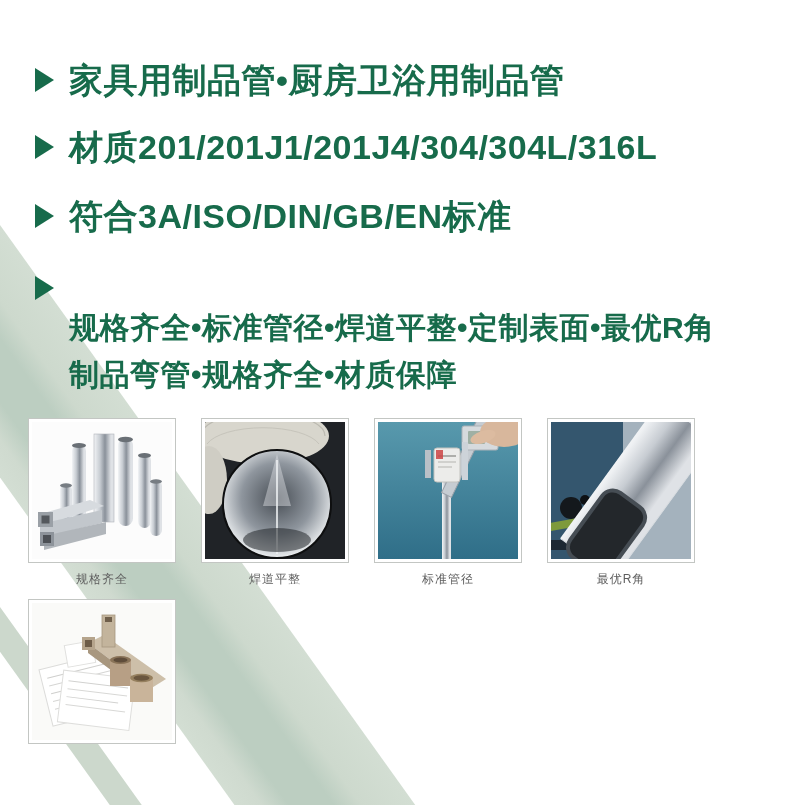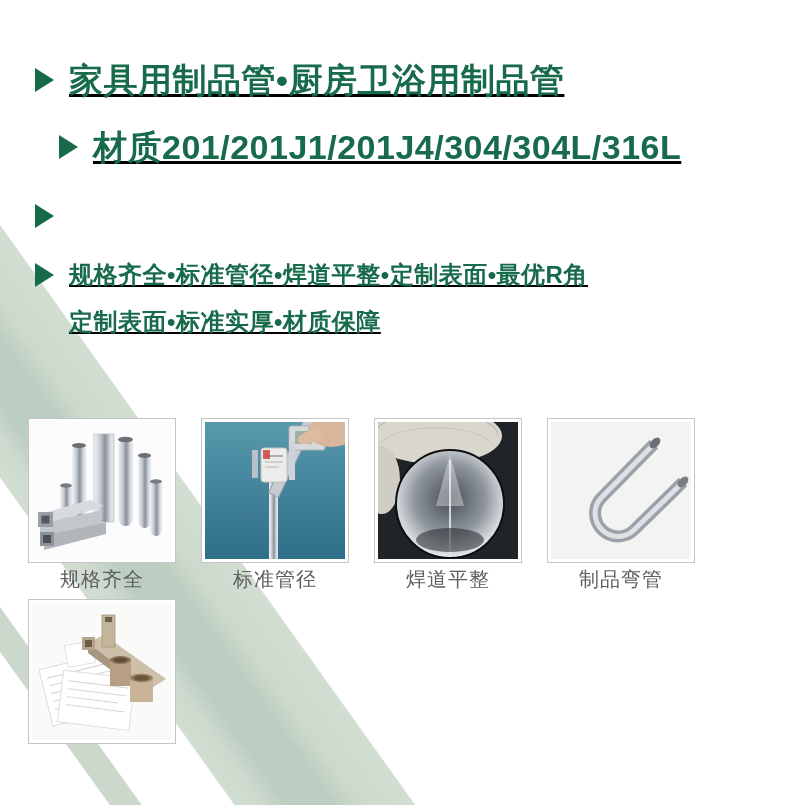--- a/index.html
+++ b/index.html
@@ -16,49 +16,49 @@
     background:linear-gradient(to bottom,#d3ded3 0%,#cdd9cd 30%,#bccec1 45%,#bccec1 70%,#cfdacf 85%,#d3ded3 100%);
   }
   .stripe2{
     left:0;top:607px;width:950px;height:26px;
     transform:rotate(54.4deg);
     background:#ccd8cc;
   }
   .content{position:relative;z-index:1;}
   
   .bullets{position:absolute;left:35px;top:55px;width:760px;}
-  .bullet{display:flex;align-items:flex-start;margin-bottom:17px;text-decoration:underline;}
+  .bullet{display:flex;align-items:flex-start;margin-bottom:17px;}
   .tri{
     width:0;height:0;flex:0 0 auto;
     border-top:12px solid transparent;border-bottom:12px solid transparent;
     border-left:19px solid #176b4b;
     margin-top:13px;margin-right:15px;
   }
   .btext{
     color:#176b4b;font-weight:800;font-size:34px;line-height:50px;
     white-space:nowrap;letter-spacing:0.5px;
   }
-  .bullet:nth-child(2){margin-bottom:19px;margin-left:24px;}
+  .bullet:nth-child(2){margin-bottom:19px;}
   .bullet:nth-child(3){margin-bottom:23px;}
-  .bullet:nth-child(4) .btext{font-size:24px;line-height:47px;}
+  .bullet:nth-child(4) .btext{font-size:30px;line-height:47px;margin-top:40px;}
   .bullet:nth-child(4) .tri{margin-top:12px;}
   
   .gallery{
     position:absolute;left:28px;top:418px;
     display:grid;grid-template-columns:repeat(4,148px);column-gap:25px;row-gap:10px;
   }
   .cell{width:148px;}
   .frame{
     box-sizing:border-box;width:148px;height:145px;background:#fff;
     border:1px solid #c3c6c3;padding:3px;
   }
   .frame svg{display:block;width:140px;height:137px;}
   .cap{
     display:block;text-align:center;margin-top:6px;
-    font-size:20px;color:#5e5e5e;letter-spacing:1px;line-height:20px;
+    font-size:12px;color:#5e5e5e;letter-spacing:1px;line-height:20px;
   }
 </style>
 </head>
 <body>
 
 <div class="page">
 
   <div class="stripe stripe1"></div>
   <div class="stripe stripe2"></div>
 
@@ -72,26 +72,29 @@
         </span>
       </div>
       <div class="bullet">
         <span class="tri"></span>
         <span class="btext">
           <span style="display:block">材质201/201J1/201J4/304/304L/316L</span>
         </span>
       </div>
       <div class="bullet">
         <span class="tri"></span>
+        <span class="btext">
+          <span style="display:block">符合3A/ISO/DIN/GB/EN标准</span>
+        </span>
       </div>
       <div class="bullet">
         <span class="tri"></span>
         <span class="btext">
           <span style="display:block">规格齐全•标准管径•焊道平整•定制表面•最优R角</span>
-          <span style="display:block">定制表面•标准实厚•材质保障</span>
+          <span style="display:block">制品弯管•规格齐全•材质保障</span>
         </span>
       </div>
     </div>
 
     <svg width="0" height="0" style="position:absolute">
       <defs>
         <linearGradient id="gMetal" x1="0" y1="0" x2="1" y2="0">
           <stop offset="0" stop-color="#f2f4f6"></stop>
             <stop offset="0.3" stop-color="#c7ccd2"></stop>
           <stop offset="0.55" stop-color="#8a919a"></stop>
@@ -144,70 +147,76 @@
             <rect x="8" y="110" width="14" height="14" fill="#8d939a"></rect>
             <rect x="11" y="113" width="8" height="8" fill="#4c5055"></rect>
           </svg>
         </div>
         <span class="cap">规格齐全</span>
       </div>
 
       <div class="cell">
         <div class="frame">
           <svg viewBox="0 0 140 137">
+            <rect width="140" height="137" fill="#202327"></rect>
+            <ellipse cx="58" cy="14" rx="66" ry="28" fill="#d8d6cd"></ellipse>
+            <path d="M-4,14 a62,24 0 0 1 124,0" fill="none" stroke="#bcbab1" stroke-width="1.2"></path>
+            <path d="M2,22 a58,22 0 0 1 112,0" fill="none" stroke="#c6c4bb" stroke-width="1"></path>
+            <ellipse cx="4" cy="58" rx="18" ry="34" fill="#cfcdc4"></ellipse>
+            <circle cx="72" cy="82" r="54" fill="url(#gDarkPipe)" stroke="#0e0f10" stroke-width="2"></circle>
+            <polygon points="72,32 58,84 86,84" fill="#dfe3e6" opacity="0.45"></polygon>
+            <line x1="72" y1="38" x2="72" y2="132" stroke="#eef1f3" stroke-width="2" opacity="0.8"></line>
+            <ellipse cx="72" cy="118" rx="34" ry="12" fill="#22262a" opacity="0.55"></ellipse>
+          </svg>
+        </div>
+        <span class="cap">焊道平整</span>
+      </div>
+
+      <div class="cell">
+        <div class="frame">
+          <svg viewBox="0 0 140 137">
             <rect width="140" height="137" fill="url(#gTeal)"></rect>
             <rect x="64" y="38" width="9" height="99" fill="url(#gMetal)"></rect>
             <rect x="84" y="-14" width="11" height="92" fill="#c6ccd2" stroke="#99a1a9" stroke-width="1" transform="rotate(26 90 30)"></rect>
             <rect x="84" y="4" width="36" height="24" rx="2" fill="#d6dadd" stroke="#aab1b7"></rect>
             <rect x="90" y="9" width="17" height="13" rx="1" fill="#9fb0a4"></rect>
             <rect x="56" y="26" width="26" height="34" rx="3" fill="#ececea" stroke="#c2c2be"></rect>
             <line x1="60" y1="34" x2="78" y2="34" stroke="#9a9a96" stroke-width="1.5"></line>
             <line x1="60" y1="40" x2="78" y2="40" stroke="#b4b4b0" stroke-width="1"></line>
             <line x1="60" y1="45" x2="74" y2="45" stroke="#b4b4b0" stroke-width="1"></line>
             <rect x="58" y="28" width="7" height="9" fill="#c44" opacity="0.85"></rect>
             <rect x="47" y="28" width="6" height="28" fill="#b9c0c7"></rect>
             <rect x="84" y="20" width="6" height="38" fill="#cdd3d9"></rect>
             <ellipse cx="126" cy="10" rx="24" ry="15" fill="#d8b79c"></ellipse>
             <ellipse cx="105" cy="15" rx="13" ry="6" fill="#dcbba0" transform="rotate(-18 105 15)"></ellipse>
           </svg>
         </div>
         <span class="cap">标准管径</span>
       </div>
 
-      <div class="cell">
-        <div class="frame">
-          <svg viewBox="0 0 140 137">
-            <rect width="140" height="137" fill="#202327"></rect>
-            <ellipse cx="58" cy="14" rx="66" ry="28" fill="#d8d6cd"></ellipse>
-            <path d="M-4,14 a62,24 0 0 1 124,0" fill="none" stroke="#bcbab1" stroke-width="1.2"></path>
-            <path d="M2,22 a58,22 0 0 1 112,0" fill="none" stroke="#c6c4bb" stroke-width="1"></path>
-            <ellipse cx="4" cy="58" rx="18" ry="34" fill="#cfcdc4"></ellipse>
-            <circle cx="72" cy="82" r="54" fill="url(#gDarkPipe)" stroke="#0e0f10" stroke-width="2"></circle>
-            <polygon points="72,32 58,84 86,84" fill="#dfe3e6" opacity="0.45"></polygon>
-            <line x1="72" y1="38" x2="72" y2="132" stroke="#eef1f3" stroke-width="2" opacity="0.8"></line>
-            <ellipse cx="72" cy="118" rx="34" ry="12" fill="#22262a" opacity="0.55"></ellipse>
-          </svg>
-        </div>
-        <span class="cap">焊道平整</span>
-      </div>
-
-
-
-      <div class="cell">
-        <div class="frame">
-          <svg viewBox="0 0 140 137">
-            <rect width="140" height="137" fill="#f3f3f1"></rect>
-            <path d="M103,22 L50,76 a23,23 0 0 0 33,32 L132,60" fill="none" stroke="#9aa1a8" stroke-width="12"></path>
-            <path d="M103,22 L50,76 a23,23 0 0 0 33,32 L132,60" fill="none" stroke="#dfe2e5" stroke-width="5"></path>
-            <ellipse cx="104" cy="21" rx="6.5" ry="4" fill="#6a7076" transform="rotate(-45 104 21)"></ellipse>
-            <ellipse cx="132" cy="60" rx="6.5" ry="4" fill="#777d83" transform="rotate(-45 132 60)"></ellipse>
-          </svg>
-        </div>
-        <span class="cap">制品弯管</span>
-      </div>
+
+      <div class="cell">
+        <div class="frame">
+          <svg viewBox="0 0 140 137">
+            <rect width="140" height="137" fill="#a4b2bd"></rect>
+            <rect x="0" y="0" width="72" height="137" fill="#34566e"></rect>
+            <circle cx="20" cy="86" r="11" fill="#14181c"></circle>
+            <circle cx="34" cy="78" r="5" fill="#0e1114"></circle>
+            <rect x="-4" y="98" width="40" height="8" fill="#7e9a3c" transform="rotate(-10 16 102)"></rect>
+            <rect x="-4" y="118" width="52" height="10" fill="#1d2833"></rect>
+            <g transform="rotate(36 80 75)">
+              <rect x="48" y="-20" width="66" height="170" fill="url(#gMetal)" stroke="#d9dde1" stroke-width="1"></rect>
+              <rect x="56" y="78" width="50" height="80" rx="13" fill="#23272b" stroke="#464d54" stroke-width="4"></rect>
+              <line x1="48" y1="-20" x2="48" y2="150" stroke="#f0f2f4" stroke-width="2"></line>
+            </g>
+          </svg>
+        </div>
+        <span class="cap">最优R角</span>
+      </div>
+
 
 
       <div class="cell">
         <div class="frame">
           <svg viewBox="0 0 140 137">
             <rect width="140" height="137" fill="#fafaf8"></rect>
             <g transform="rotate(-14 55 90)">
               <rect x="14" y="56" width="76" height="58" fill="#ffffff" stroke="#dcdcda"></rect>
               <line x1="20" y1="66" x2="84" y2="66" stroke="#cfcfcd" stroke-width="1"></line>
               <line x1="20" y1="74" x2="84" y2="74" stroke="#d6d6d4" stroke-width="1"></line>

